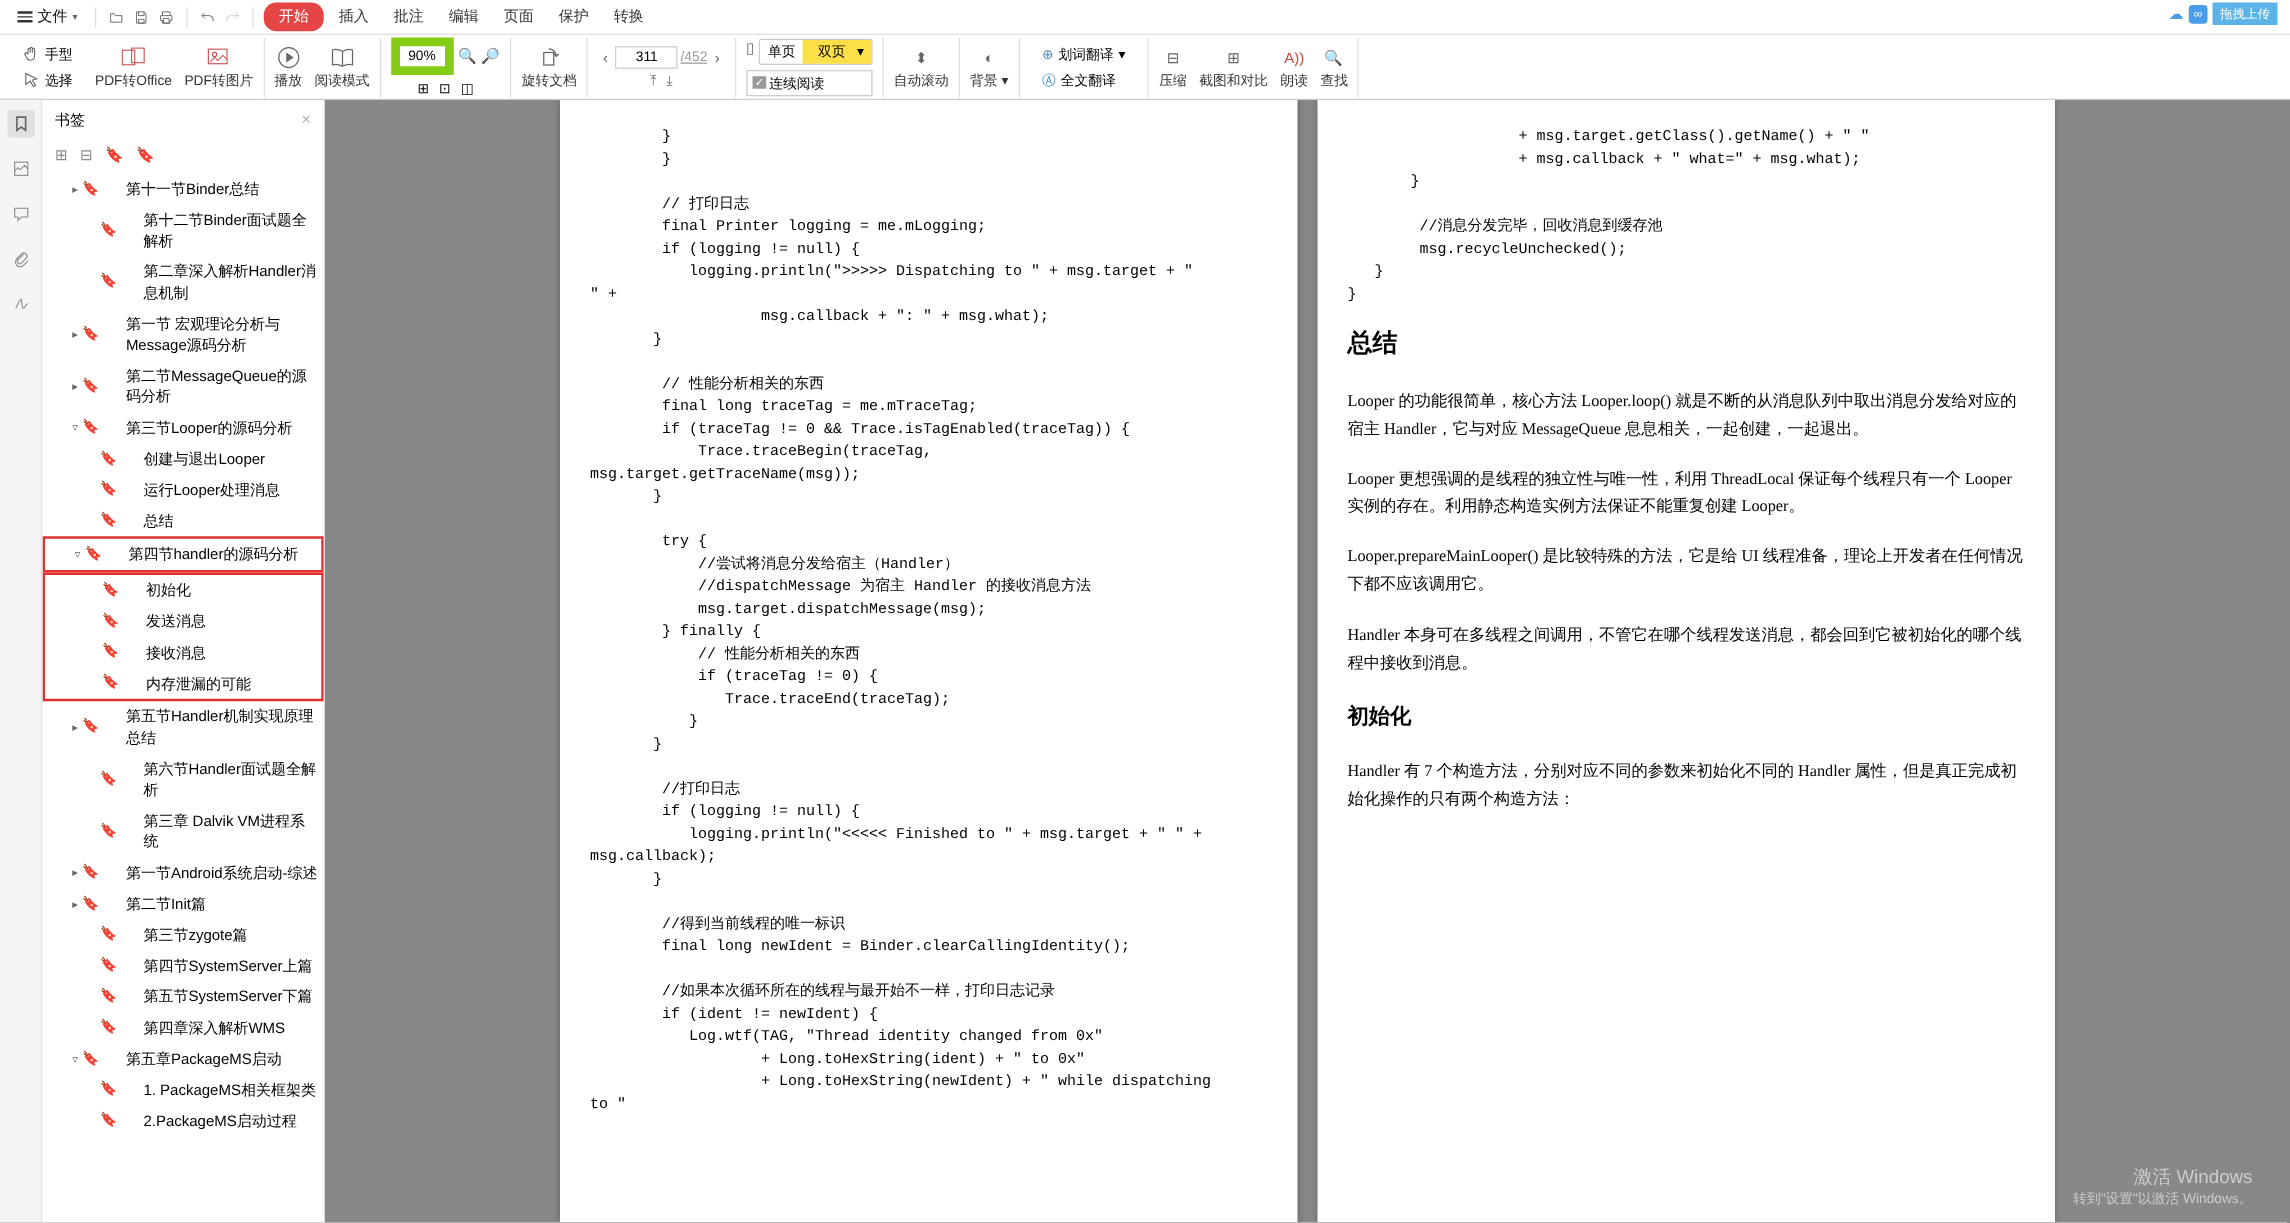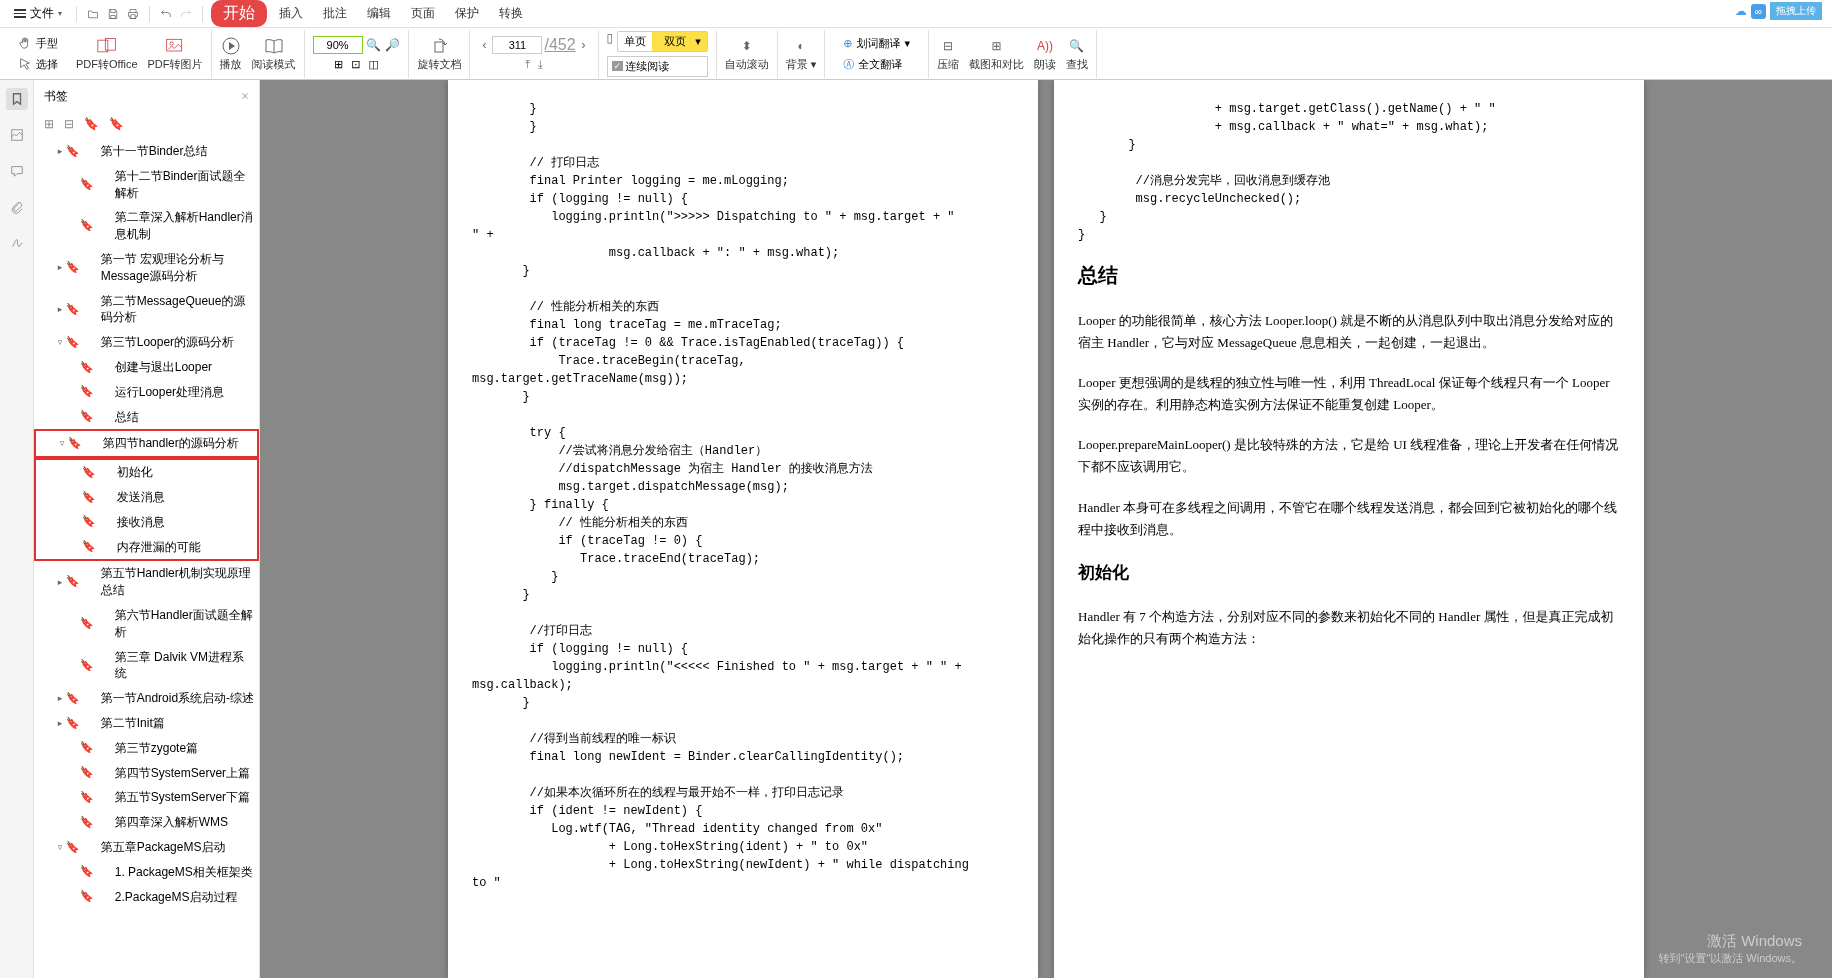--- a/index.html
+++ b/index.html
@@ -3,40 +3,40 @@
 <meta charset="utf-8">
 <style>
 * { margin: 0; padding: 0; box-sizing: border-box; }
 body { font-family: "Microsoft YaHei", sans-serif; font-size: 12px; background: #fff; overflow: hidden; height: 978px; width: 1832px; position: relative; }
 .top-bar { display: flex; align-items: center; height: 28px; padding: 0 8px; gap: 4px; border-bottom: 1px solid #e0e0e0; }
 .file-btn { display: flex; align-items: center; gap: 4px; padding: 2px 6px; cursor: pointer; }
 .hamburger { display: flex; flex-direction: column; gap: 2px; }
 .hamburger span { width: 12px; height: 1.5px; background: #333; }
 .top-icon { width: 16px; height: 16px; display: flex; align-items: center; justify-content: center; color: #666; cursor: pointer; padding: 2px; }
 .top-sep { width: 1px; height: 16px; background: #ddd; margin: 0 4px; }
-.start-btn { background: #e64545; color: #fff; padding: 3px 12px; border-radius: 10px; font-size: 16px; }
+.start-btn { background: #e64545; color: #fff; padding: 3px 12px; border-radius: 10px; font-size: 12px; }
 .menu-item { padding: 3px 8px; cursor: pointer; font-size: 12px; color: #333; }
 .cloud-badge { position: absolute; right: 10px; top: 2px; display: flex; align-items: center; gap: 4px; }
 .cloud-ico { background: #4a9de8; color: #fff; padding: 2px 4px; border-radius: 3px; font-size: 10px; }
 .cloud-txt { background: #5bb3e8; color: #fff; padding: 2px 6px; font-size: 10px; }
 
 .ribbon { display: flex; align-items: center; height: 52px; padding: 0 8px; border-bottom: 1px solid #ccc; gap: 0; }
 .ribbon-group { display: flex; flex-direction: column; align-items: center; padding: 0 8px; border-right: 1px solid #e0e0e0; height: 48px; justify-content: center; }
 .r-icons-row { display: flex; gap: 10px; align-items: center; }
 .r-icon { display: flex; flex-direction: column; align-items: center; gap: 1px; cursor: pointer; }
 .r-icon-glyph { width: 20px; height: 20px; display: flex; align-items: center; justify-content: center; color: #c44; }
 .r-icon-label { font-size: 11px; color: #333; }
 .tool-row { display: flex; flex-direction: column; gap: 2px; padding: 0 6px; font-size: 11px; }
 .tool-item { display: flex; align-items: center; gap: 4px; cursor: pointer; padding: 2px 4px; }
 .tool-item svg { flex-shrink: 0; }
 .zoom-box { display: flex; align-items: center; gap: 4px; }
-.zoom-input { width: 50px; border: 1px solid #84cc16; padding: 2px 4px; font-size: 11px; text-align: center; }
+.zoom-input { width: 50px; border: 7px solid #84cc16; padding: 2px 4px; font-size: 11px; text-align: center; }
 .page-box { display: flex; align-items: center; gap: 2px; }
 .page-num { border: 1px solid #ccc; padding: 2px 4px; width: 50px; text-align: center; font-size: 11px; }
-.page-total { color: #999; font-size: 16px; text-decoration: underline; }
+.page-total { color: #999; font-size: 11px; text-decoration: underline; }
 .btn-seg { display: flex; border: 1px solid #ccc; border-radius: 2px; font-size: 11px; }
 .btn-seg span { padding: 2px 6px; cursor: pointer; }
 .btn-seg span.active { background: #fde047; }
 .btn-check { display: flex; align-items: center; gap: 2px; font-size: 11px; padding: 2px 4px; border: 1px solid #ccc; }
 
 .main { display: flex; height: calc(978px - 80px); }
 .side-tabs { width: 34px; background: #f5f5f5; border-right: 1px solid #ddd; display: flex; flex-direction: column; align-items: center; padding-top: 8px; gap: 14px; }
 .side-tab { width: 22px; height: 22px; display: flex; align-items: center; justify-content: center; cursor: pointer; color: #888; }
 .side-tab.active { background: #e0e0e0; border-radius: 3px; color: #555; }
 

